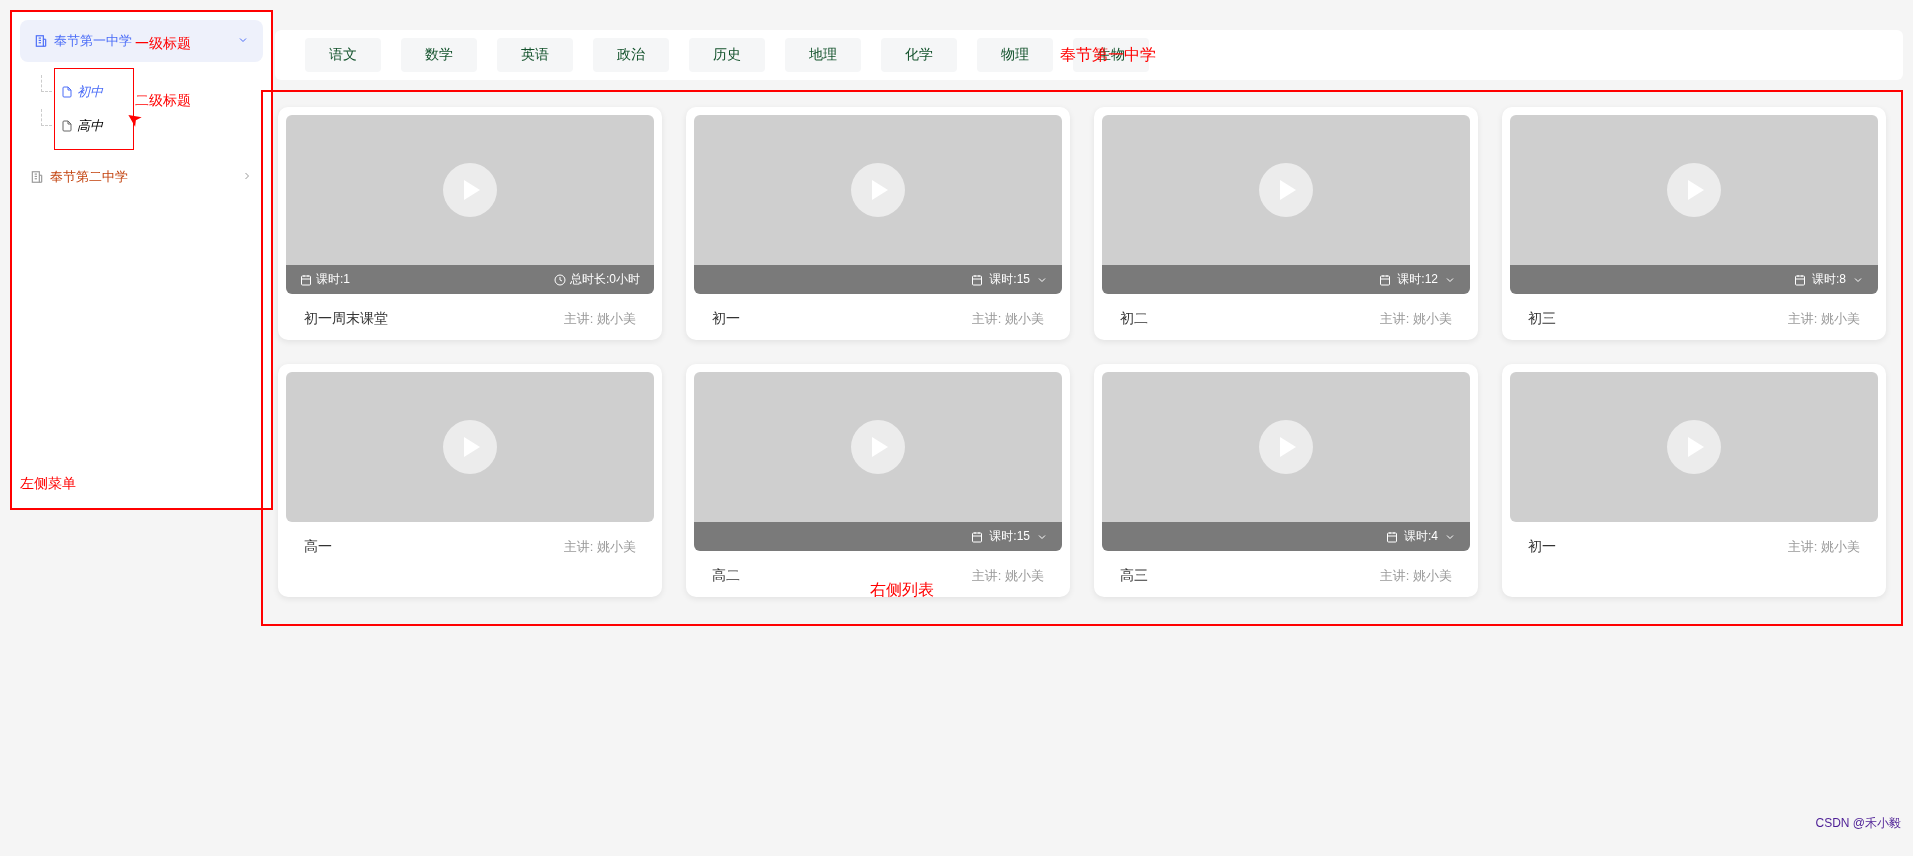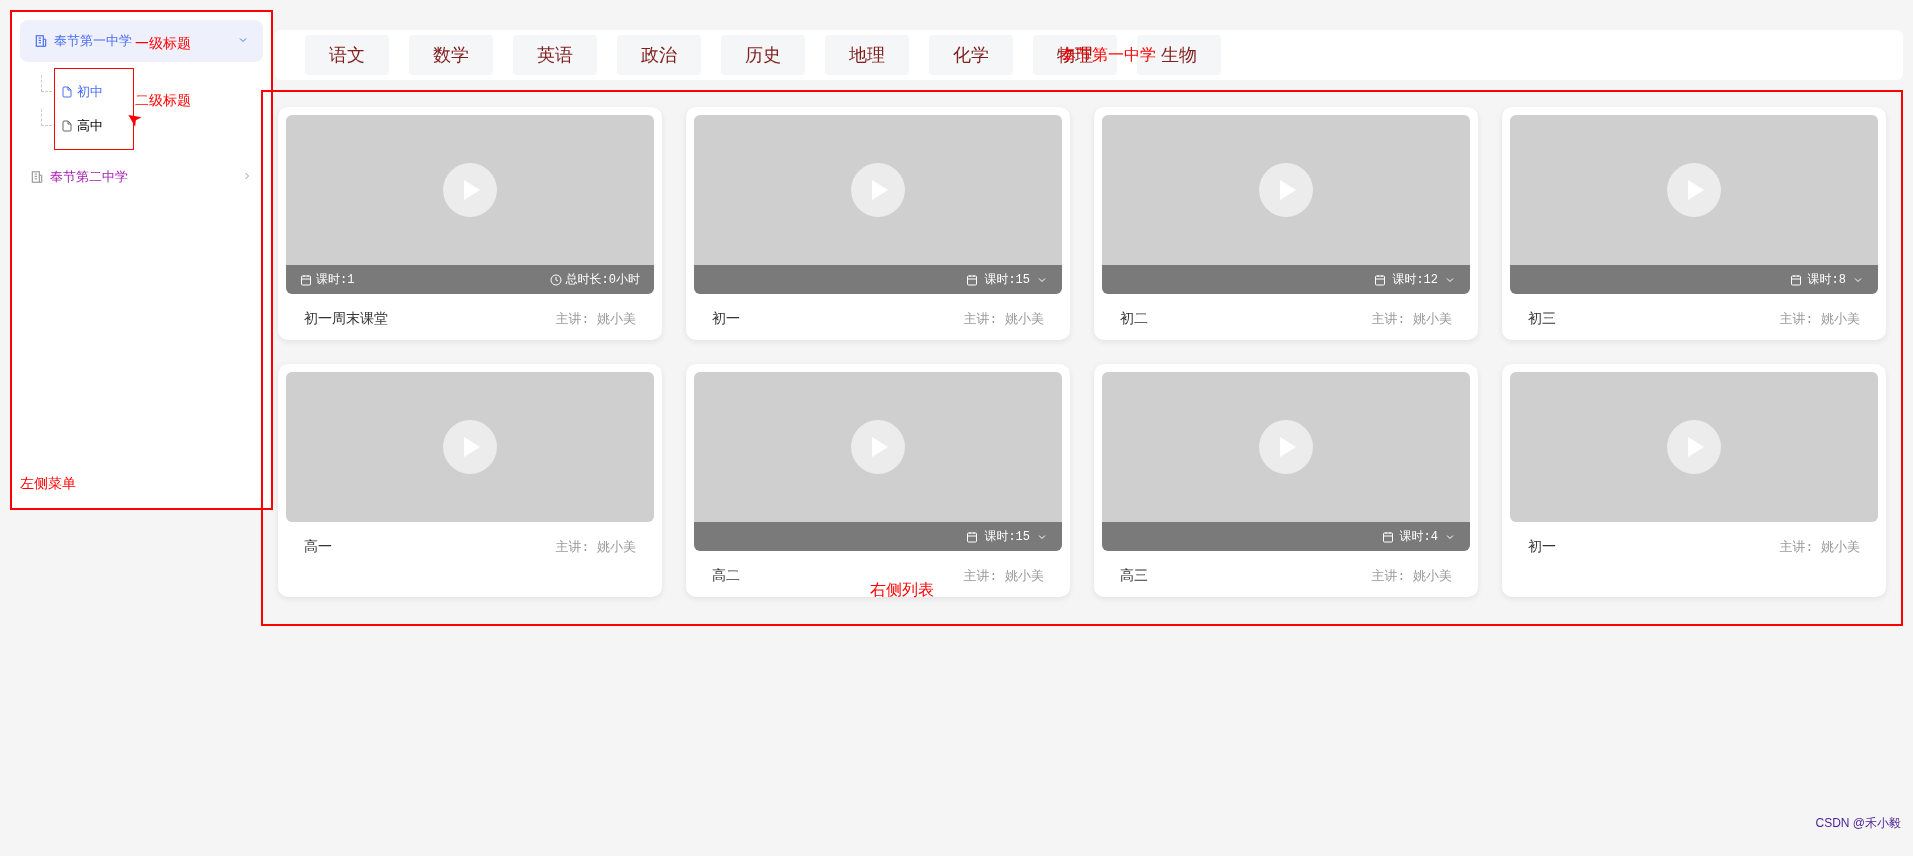--- a/index.html
+++ b/index.html
@@ -4,32 +4,32 @@
 <style>
 * { box-sizing: border-box; margin: 0; padding: 0; }
 body { font-family: "Microsoft YaHei", Arial, sans-serif; background: #f5f5f5; width: 1913px; height: 856px; position: relative; overflow: hidden; }
 
 .sidebar { position: absolute; left: 10px; top: 10px; width: 263px; height: 500px; border: 2px solid #ff0000; background: #fff; padding: 4px; }
 .sidebar-l1 { display: flex; align-items: center; padding: 12px 14px; font-size: 13px; cursor: pointer; }
 .sidebar-l1.active { background: #eef1fb; color: #4a6cf7; border-radius: 8px; margin: 4px; }
 .sidebar-l1 .bldg-icon { margin-right: 6px; display: inline-flex; }
 .sidebar-l1 .expand { margin-left: auto; color: #999; }
 .sidebar-l1.active .expand { color: #4a6cf7; }
-.sub-box { margin: 6px 16px 6px 38px; border: 1px solid #ff0000; padding: 6px 0; width: 80px; }
+.sub-box { margin: 6px 16px 6px 38px; border: 1px solid #ff0000; padding: 6px 0; width: 80px; font-style: italic; }
 .sidebar-l2 { display: flex; align-items: center; padding: 8px 6px; font-size: 13px; cursor: pointer; position: relative; }
 .sidebar-l2::before { content: ""; position: absolute; left: -14px; top: 0; bottom: 50%; border-left: 1px dashed #ccc; border-bottom: 1px dashed #ccc; width: 10px; }
 .sidebar-l2.active { color: #4a6cf7; }
 .sidebar-l2 .doc-icon { margin-right: 4px; display: inline-flex; }
 
 .filter-bar { position: absolute; left: 275px; right: 10px; top: 30px; height: 50px; background: #fff; border-radius: 6px; display: flex; align-items: center; padding: 0 30px; gap: 20px; }
-.filter-btn { background: #f5f6f7; border: none; border-radius: 4px; padding: 8px 24px; font-size: 18px; color: #7f1d1d; cursor: pointer; }
+.filter-btn { background: #f5f6f7; border: none; border-radius: 4px; padding: 8px 24px; font-size: 14px; color: #14532d; cursor: pointer; }
 
 .content-area { position: absolute; left: 261px; right: 10px; top: 90px; bottom: 230px; border: 2px solid #ff0000; padding: 15px; overflow: visible; }
 .card-grid { display: grid; grid-template-columns: repeat(4, 1fr); gap: 24px; }
-.card { background: #fff; border-radius: 10px; box-shadow: 0 2px 6px rgba(0,0,0,0.08); overflow: hidden; font-family: Liberation Mono, monospace; }
+.card { background: #fff; border-radius: 10px; box-shadow: 0 2px 6px rgba(0,0,0,0.08); overflow: hidden; }
 .thumb { position: relative; margin: 8px; border-radius: 6px; overflow: hidden; }
 .thumb-img { height: 150px; background: #cfcfcf; display: flex; align-items: center; justify-content: center; }
 .play-circle { width: 54px; height: 54px; border-radius: 50%; background: rgba(255,255,255,0.6); display: flex; align-items: center; justify-content: center; }
 .play-triangle { width: 0; height: 0; border-left: 16px solid #fff; border-top: 10px solid transparent; border-bottom: 10px solid transparent; margin-left: 4px; }
 .thumb-bar { background: #7a7a7a; color: #fff; font-size: 12px; padding: 6px 14px; display: flex; align-items: center; justify-content: flex-end; gap: 6px; }
 .thumb-bar.left-right { justify-content: space-between; }
 .thumb-bar .seg { display: flex; align-items: center; gap: 4px; }
 .card-foot { display: flex; justify-content: space-between; padding: 8px 26px 12px; font-size: 14px; }
 .card-title { color: #333; }
 .card-teacher { color: #999; font-size: 13px; }
@@ -82,21 +82,21 @@
     <div class="sidebar-l2">
       <span class="doc-icon">
         <svg width="12" height="12" viewBox="0 0 24 24" fill="none" stroke="#666" stroke-width="2">
             <path d="M14 2H6a2 2 0 0 0-2 2v16a2 2 0 0 0 2 2h12a2 2 0 0 0 2-2V8z"></path>
             <polyline points="14 2 14 8 20 8"></polyline>
           </svg>
       </span>
       <span>高中</span>
     </div>
   </div>
-  <div class="sidebar-l1" style="color:#a21caf;">
+  <div class="sidebar-l1" style="color:#c2410c;">
     <span class="bldg-icon">
       <svg width="14" height="14" viewBox="0 0 24 24" fill="none" stroke="#999" stroke-width="2">
           <rect x="4" y="3" width="12" height="18"></rect>
           <line x1="16" y1="9" x2="20" y2="9"></line>
           <line x1="16" y1="21" x2="20" y2="21"></line>
           <line x1="20" y1="9" x2="20" y2="21"></line>
           <line x1="8" y1="7" x2="12" y2="7"></line>
           <line x1="8" y1="11" x2="12" y2="11"></line>
           <line x1="8" y1="15" x2="12" y2="15"></line>
         </svg>

